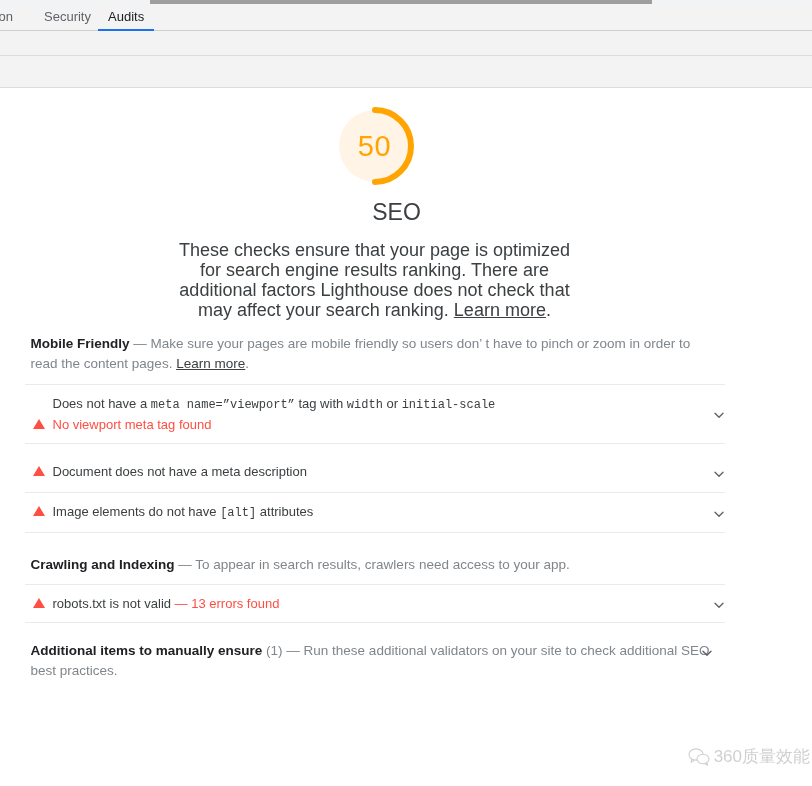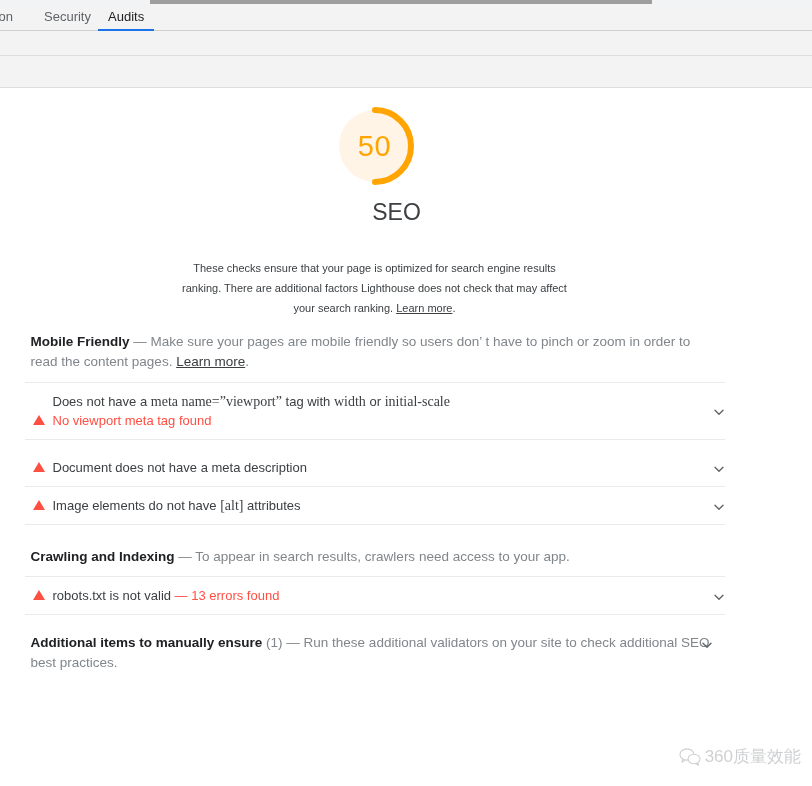--- a/index.html
+++ b/index.html
@@ -111,23 +111,23 @@
   .gauge-title {
     margin-top: 7px;
     font-size: 23px;
     color: #3c4043;
     font-weight: 400;
     padding-left: 44px;
   }
 
   .gauge-desc {
     width: 404px;
-    margin: 32px auto 0 auto;
+    margin: 14px auto 0 auto;
     text-align: center;
-    font-size: 11px;
+    font-size: 18px;
     line-height: 20px;
     color: #3c4043;
   }
   a.lh-link {
     color: #3c4043;
     text-decoration: underline;
   }
 
   
   .col {
@@ -182,22 +182,22 @@
     top: 4px;
     width: 0; height: 0;
     border-left: 6px solid transparent;
     border-right: 6px solid transparent;
     border-bottom: 10px solid #ff4e42;
   }
   .err {
     color: #ff4e42;
   }
   code, .mono {
-    font-family: Liberation Serif, serif;
-    font-size: 14px;
+    font-family: Liberation Mono, monospace;
+    font-size: 12px;
   }
   .chev {
     position: absolute;
     right: 0px;
     top: 50%;
     margin-top: -5px;
     width: 12px;
     height: 12px;
     color: #5f6368;
   }
@@ -210,21 +210,21 @@
     position: absolute;
     right: 12px;
     top: 4px;
     width: 12px;
     height: 12px;
   }
 
   
   .watermark {
     position: absolute;
-    right: 11px;
+    right: 2px;
     bottom: 18px;
     display: flex;
     align-items: center;
     gap: 4px;
     opacity: 0.30;
     pointer-events: none;
   }
   .watermark .wm-text {
     font-size: 17px;
     color: #5f6368;

